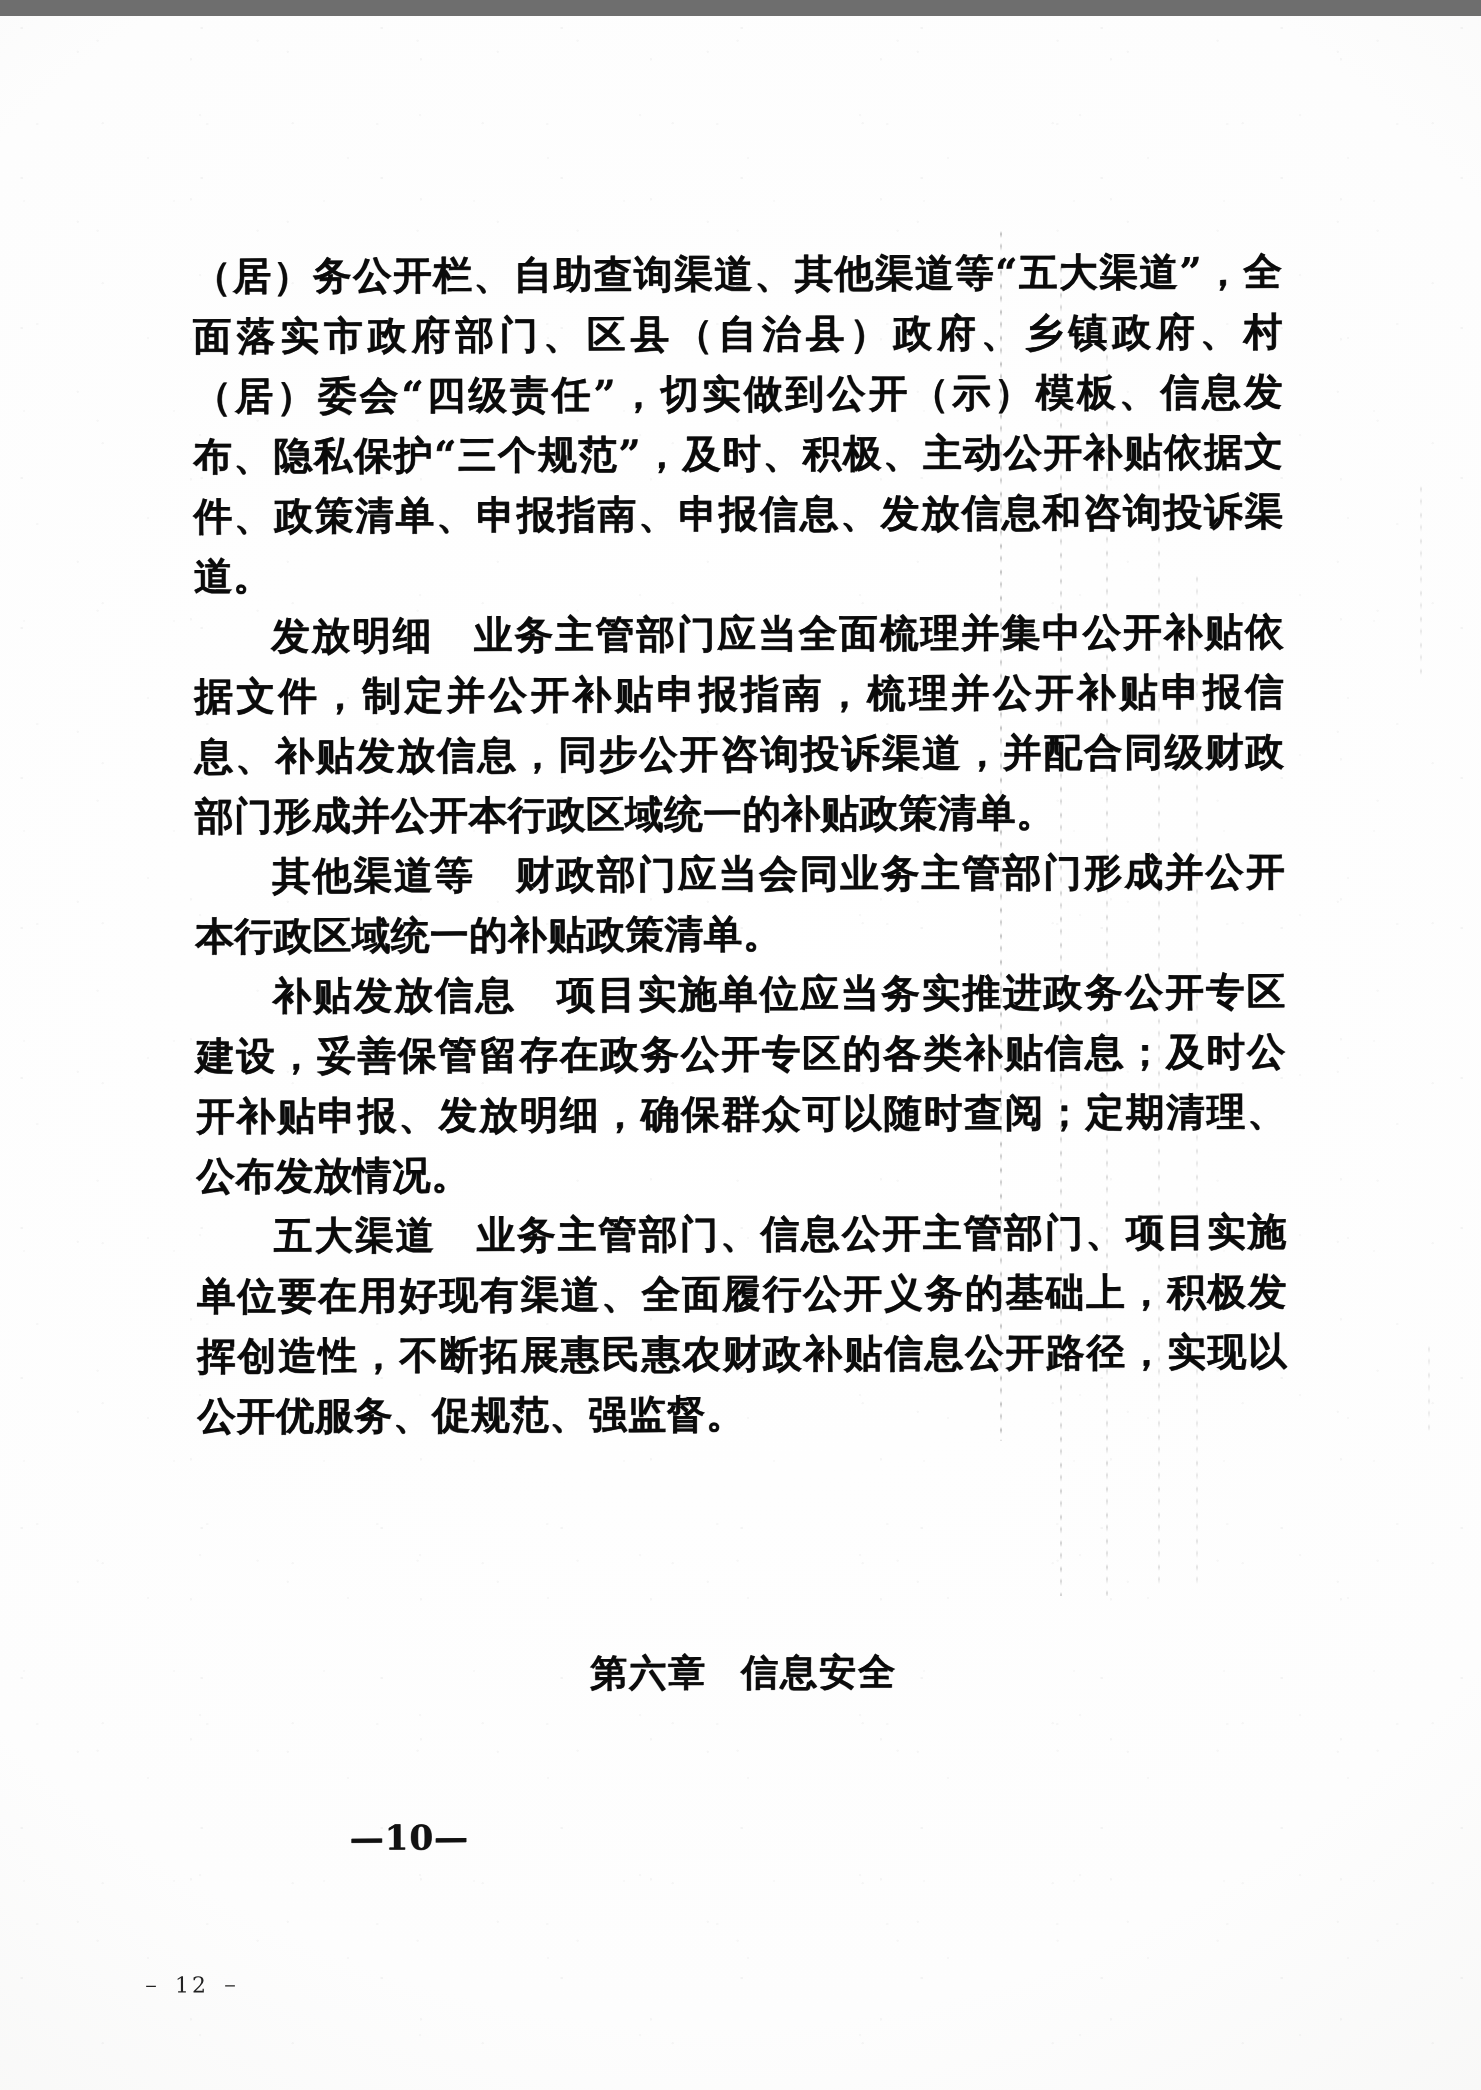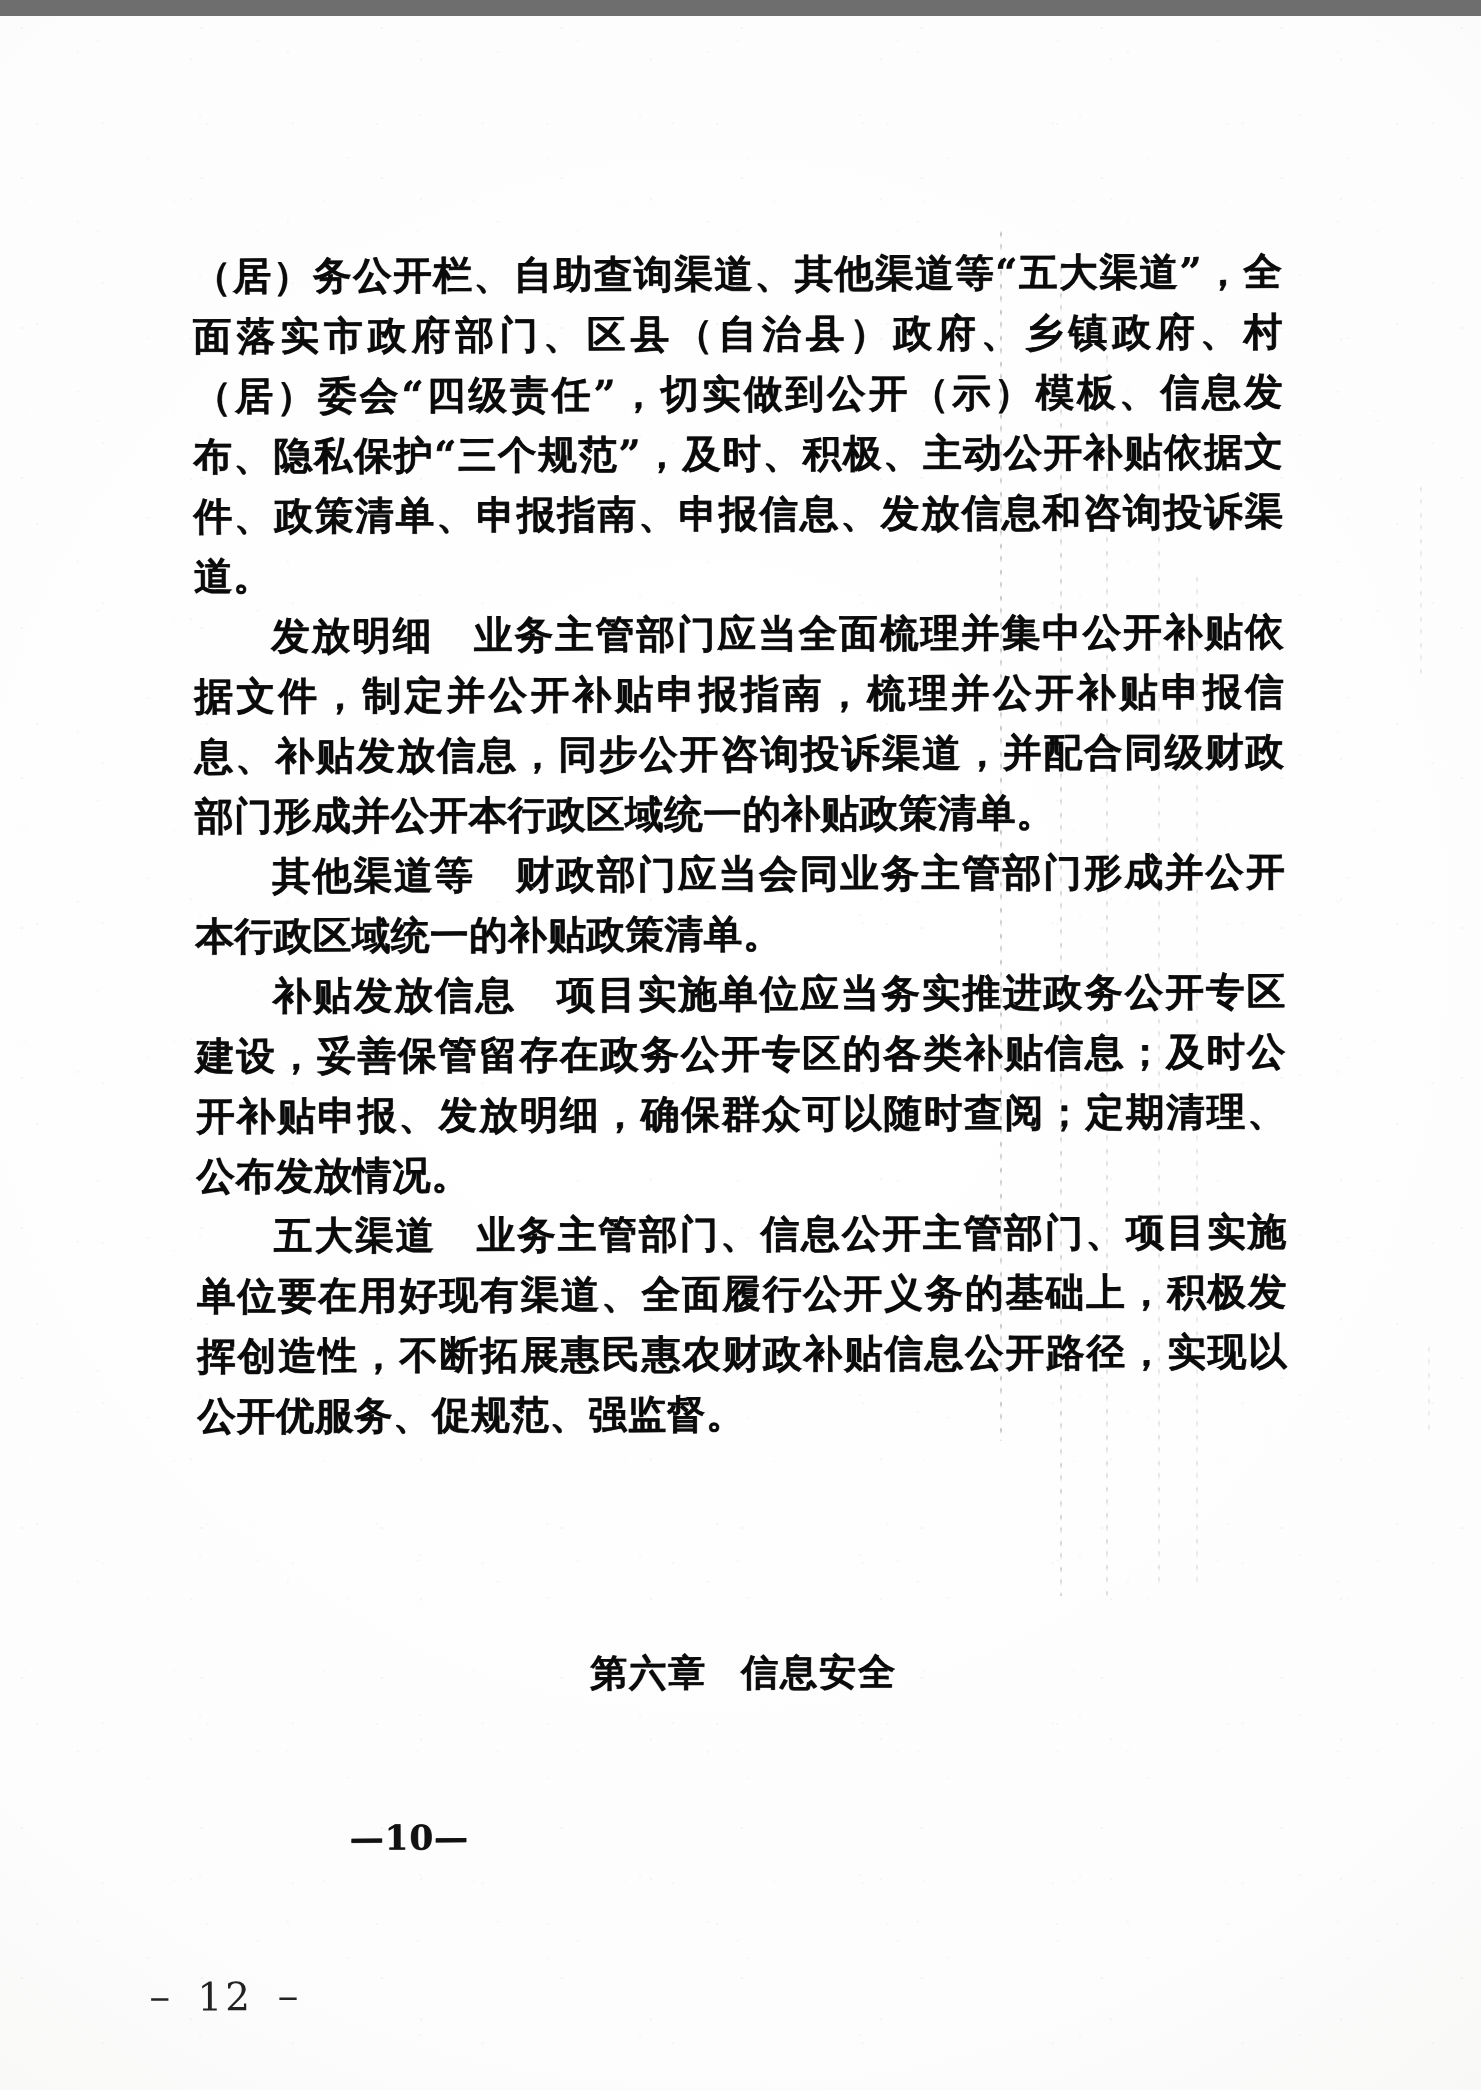--- a/index.html
+++ b/index.html
@@ -112,21 +112,21 @@
     font-size: 34px;
     letter-spacing: 1px;
   }
   .scan-page-number {
     position: absolute;
     top: 1952px;
     left: 136px;
     color: #222;
     font-family: "DejaVu Serif", "Liberation Serif", serif;
     font-weight: 400;
-    font-size: 39px;
+    font-size: 22px;
     letter-spacing: 3px;
   }
   
   .inky {
     text-shadow:
       0.5px 0 0 rgba(0,0,0,.55),
       -0.4px 0.3px 0 rgba(0,0,0,.35),
       0 0.5px 0 rgba(0,0,0,.30);
   }
 </style>

